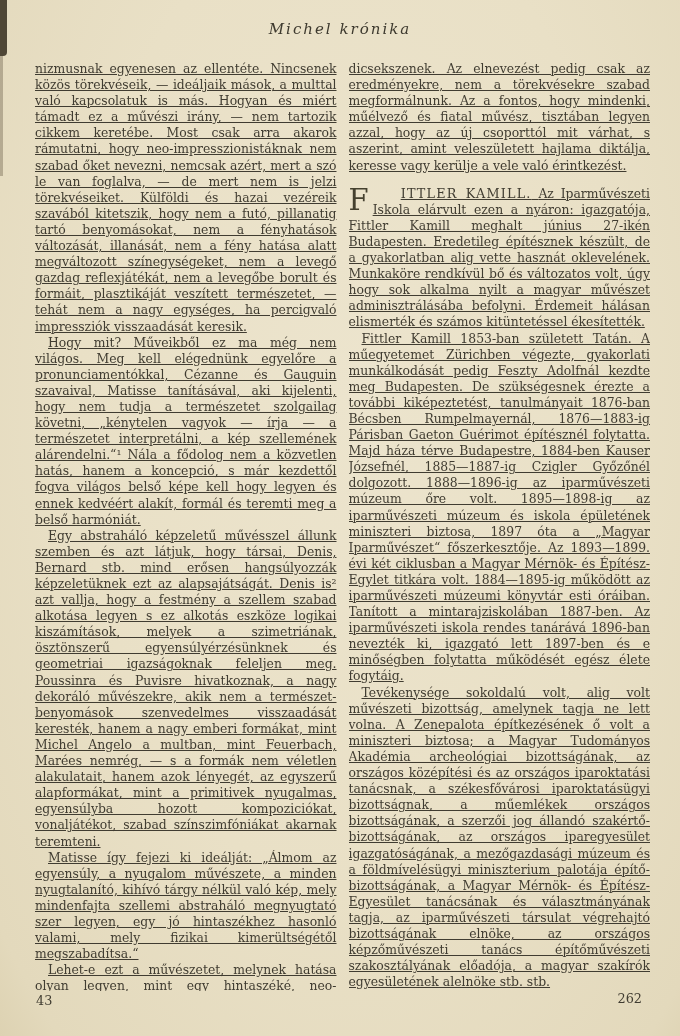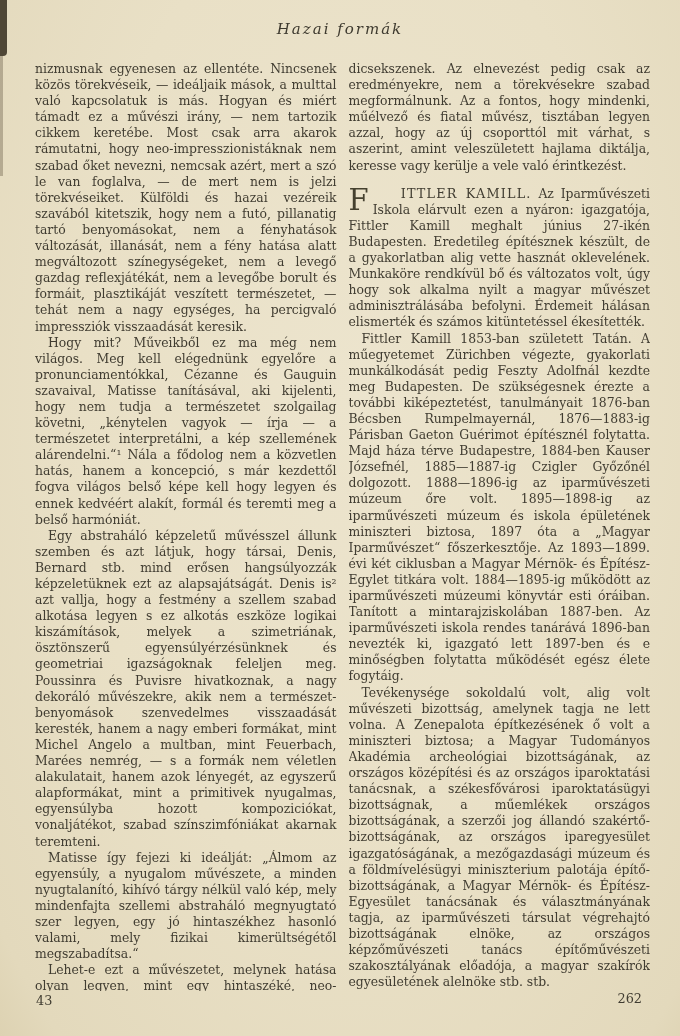--- a/index.html
+++ b/index.html
@@ -23,21 +23,21 @@
   .running-header{
     position:absolute;top:20px;left:0;width:100%;
     text-align:center;
     font-style:italic;
     font-size:15px;
     letter-spacing:2px;
     color:#3e3a2f;
   }
   .columns{
     position:absolute;top:61px;left:35px;right:30px;
-    display:flex;gap:12px;
+    display:flex;gap:12px;text-decoration:underline;
   }
   .column{
     flex:1;
     height:930px;
     overflow:hidden;
     display:flex;flex-direction:column;
     font-size:12.4px;
     line-height:16.1px;
     text-align:justify;
     hyphens:auto;
@@ -74,21 +74,21 @@
   .page-number.right{right:38px;top:991px;}
 </style>
 </head>
 <body>
 
 <div class="page">
 
   <div class="edge-artifact"></div>
   <div class="edge-artifact-2"></div>
 
-  <div class="running-header">Hazai formák</div>
+  <div class="running-header">Michel krónika</div>
 
   <div class="columns">
 
     <div class="column">
       <p>nizmusnak egyenesen az ellentéte. Nincsenek közös törekvéseik, — ideáljaik mások, a multtal való kapcsolatuk is más. Hogyan és miért támadt ez a művészi irány, — nem tartozik cikkem keretébe. Most csak arra akarok rámutatni, hogy neo-impresszionistáknak nem szabad őket nevezni, nemcsak azért, mert a szó le van foglalva, — de mert nem is jelzi törekvéseiket. Külföldi és hazai vezéreik szavából kitetszik, hogy nem a futó, pillanatig tartó benyomásokat, nem a fényhatások változását, illanását, nem a fény hatása alatt megváltozott színegységeket, nem a levegő gazdag reflexjátékát, nem a levegőbe borult és formáit, plasztikáját veszített természetet, — tehát nem a nagy egységes, ha percigvaló impressziók visszaadását keresik.</p>
       <p class="indent">Hogy mit? Műveikből ez ma még nem világos. Meg kell elégednünk egyelőre a pronunciamentókkal, Cézanne és Gauguin szavaival, Matisse tanításával, aki kijelenti, hogy nem tudja a természetet szolgailag követni, „kénytelen vagyok — írja — a természetet interpretálni, a kép szellemének alárendelni.“¹ Nála a fődolog nem a közvetlen hatás, hanem a koncepció, s már kezdettől fogva világos belső képe kell hogy legyen és ennek kedvéért alakít, formál és teremti meg a belső harmóniát.</p>
       <p class="indent">Egy abstraháló képzeletű művésszel állunk szemben és azt látjuk, hogy társai, Denis, Bernard stb. mind erősen hangsúlyozzák képzeletüknek ezt az alapsajátságát. Denis is² azt vallja, hogy a festmény a szellem szabad alkotása legyen s ez alkotás eszköze logikai kiszámítások, melyek a szimetriának, ösztönszerű egyensúlyérzésünknek és geometriai igazságoknak feleljen meg. Poussinra és Puvisre hivatkoznak, a nagy dekoráló művészekre, akik nem a természet-benyomások szenvedelmes visszaadását keresték, hanem a nagy emberi formákat, mint Michel Angelo a multban, mint Feuerbach, Marées nemrég, — s a formák nem véletlen alakulatait, hanem azok lényegét, az egyszerű alapformákat, mint a primitivek nyugalmas, egyensúlyba hozott kompoziciókat, vonaljátékot, szabad színszimfóniákat akarnak teremteni.</p>
       <p class="indent">Matisse így fejezi ki ideálját: „Álmom az egyensúly, a nyugalom művészete, a minden nyugtalanító, kihívó tárgy nélkül való kép, mely mindenfajta szellemi abstraháló megnyugtató szer legyen, egy jó hintaszékhez hasonló valami, mely fizikai kimerültségétől megszabadítsa.“</p>
       <p class="indent">Lehet-e ezt a művészetet, melynek hatása olyan legyen, mint egy hintaszéké, neo-impresszionizmusnak nevezni?</p>
 

